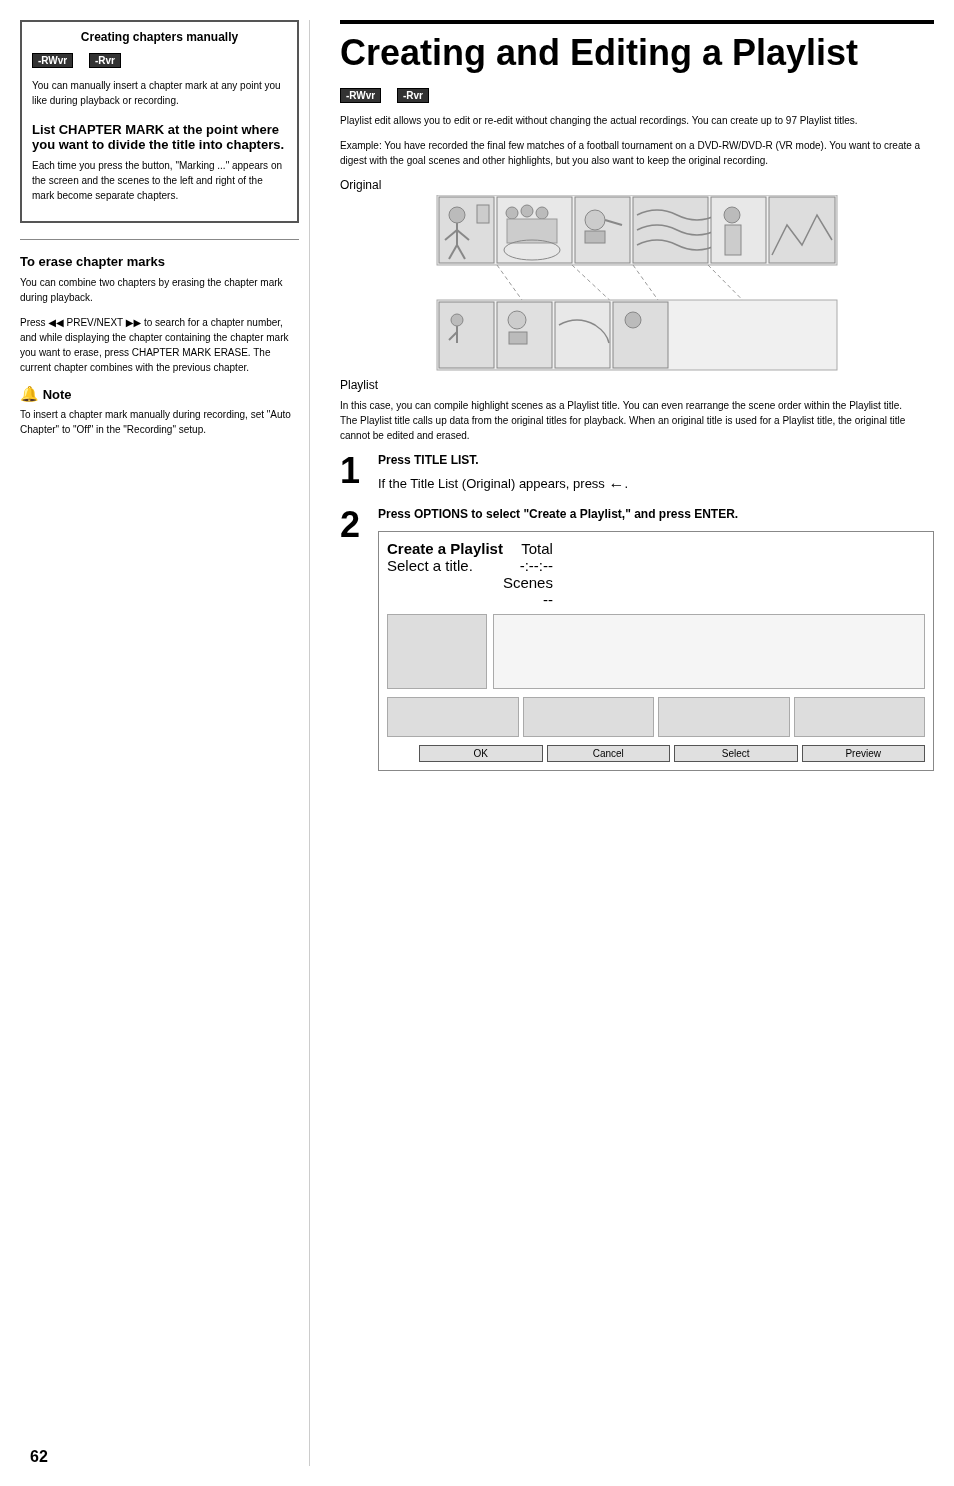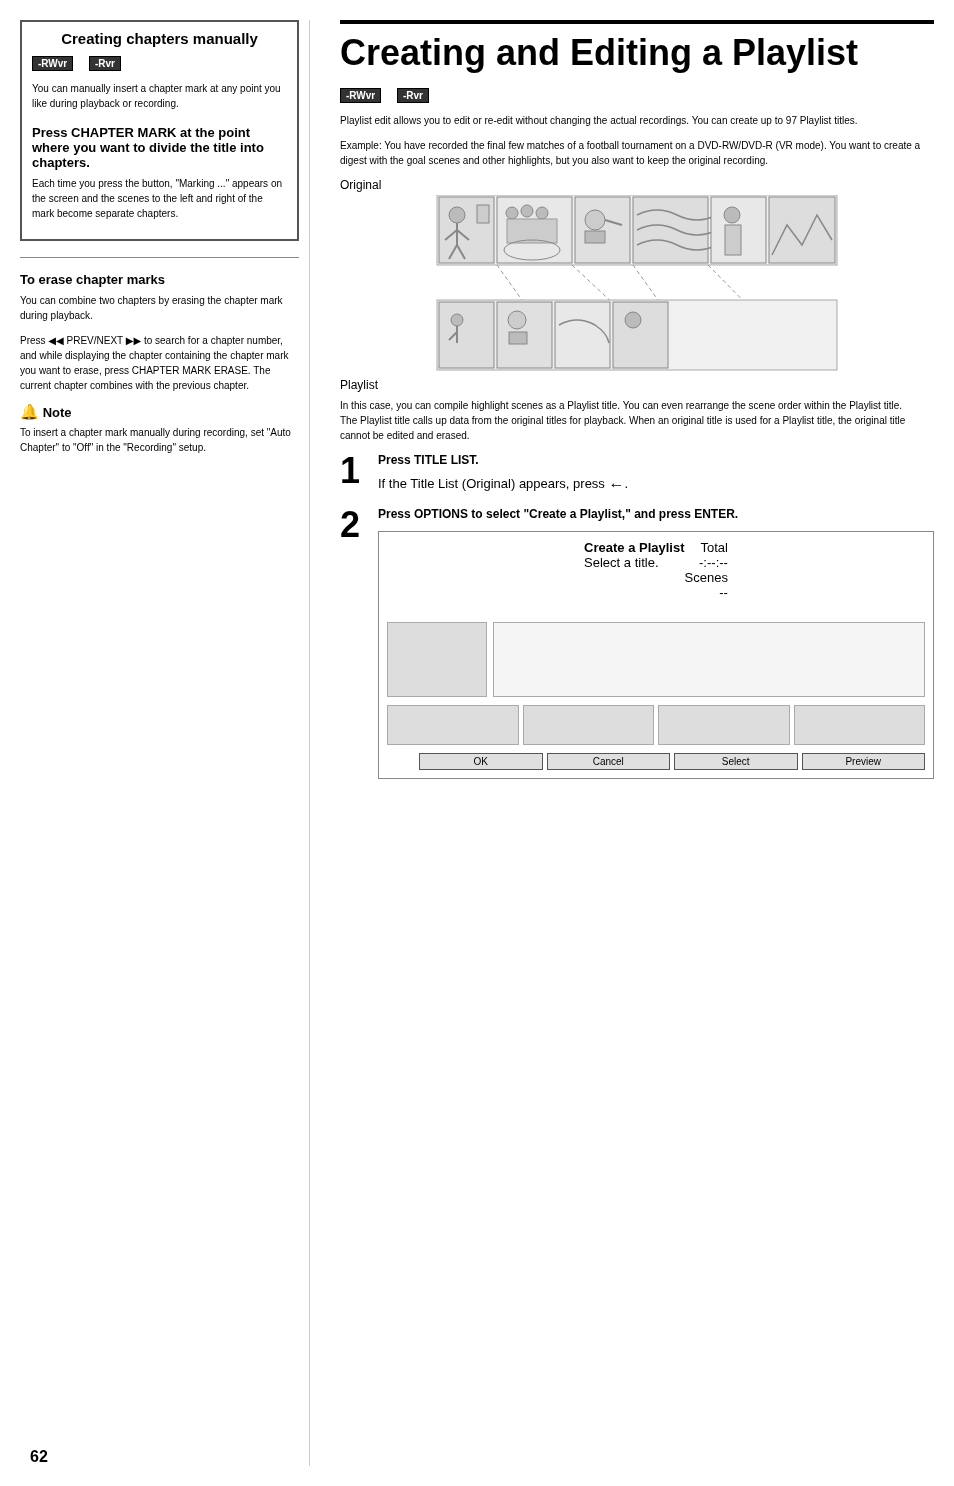--- a/index.html
+++ b/index.html
@@ -28,21 +28,21 @@
     .right-column {
       flex: 1;
       padding-left: 10px;
     }
     .section-box {
       border: 2px solid #555;
       padding: 8px 10px;
       margin-bottom: 16px;
     }
     .section-box-title {
-      font-size: 15px;
+      font-size: 12px;
       font-weight: bold;
       text-align: center;
       margin-bottom: 8px;
     }
     .badge {
       display: inline-block;
       border: 1.5px solid #000;
       padding: 1px 5px;
       font-size: 10px;
       font-weight: bold;
@@ -133,23 +133,23 @@
     .ui-mockup {
       border: 1.5px solid #888;
       background: #fff;
       padding: 8px;
       margin-top: 10px;
       font-size: 11px;
       width: 100%;
     }
     .ui-mockup-header {
       display: flex;
-      justify-content: center;
-      margin-bottom: 22px;
-      font-size: 13px;
+      justify-content: flex-start;
+      margin-bottom: 6px;
+      font-size: 15px;
     }
     .ui-mockup-title {
       font-weight: bold;
     }
     .ui-mockup-body {
       display: flex;
       gap: 6px;
       margin-bottom: 8px;
     }
     .ui-mockup-preview {
@@ -208,21 +208,21 @@
 
     <div class="left-column">
 
       <div class="section-box">
         <div class="section-box-title">Creating chapters manually</div>
         <div class="badge-row">
           <span class="badge badge-dark">-RWvr</span>
           <span class="badge badge-dark">-Rvr</span>
         </div>
         <p class="body-text">You can manually insert a chapter mark at any point you like during playback or recording.</p>
-        <p class="subsection-title">Press CHAPTER MARK at the point where you want to divide the title into chapters.</p>
+        <p class="subsection-title">List CHAPTER MARK at the point where you want to divide the title into chapters.</p>
         <p class="body-text">Each time you press the button, "Marking ..." appears on the screen and the scenes to the left and right of the mark become separate chapters.</p>
       </div>
 
       <hr class="divider">
 
       <p class="subsection-title">To erase chapter marks</p>
       <p class="body-text">You can combine two chapters by erasing the chapter mark during playback.</p>
       <p class="body-text">Press ◀◀ PREV/NEXT ▶▶ to search for a chapter number, and while displaying the chapter containing the chapter mark you want to erase, press CHAPTER MARK ERASE. The current chapter combines with the previous chapter.</p>
 
       <div class="note-title">

